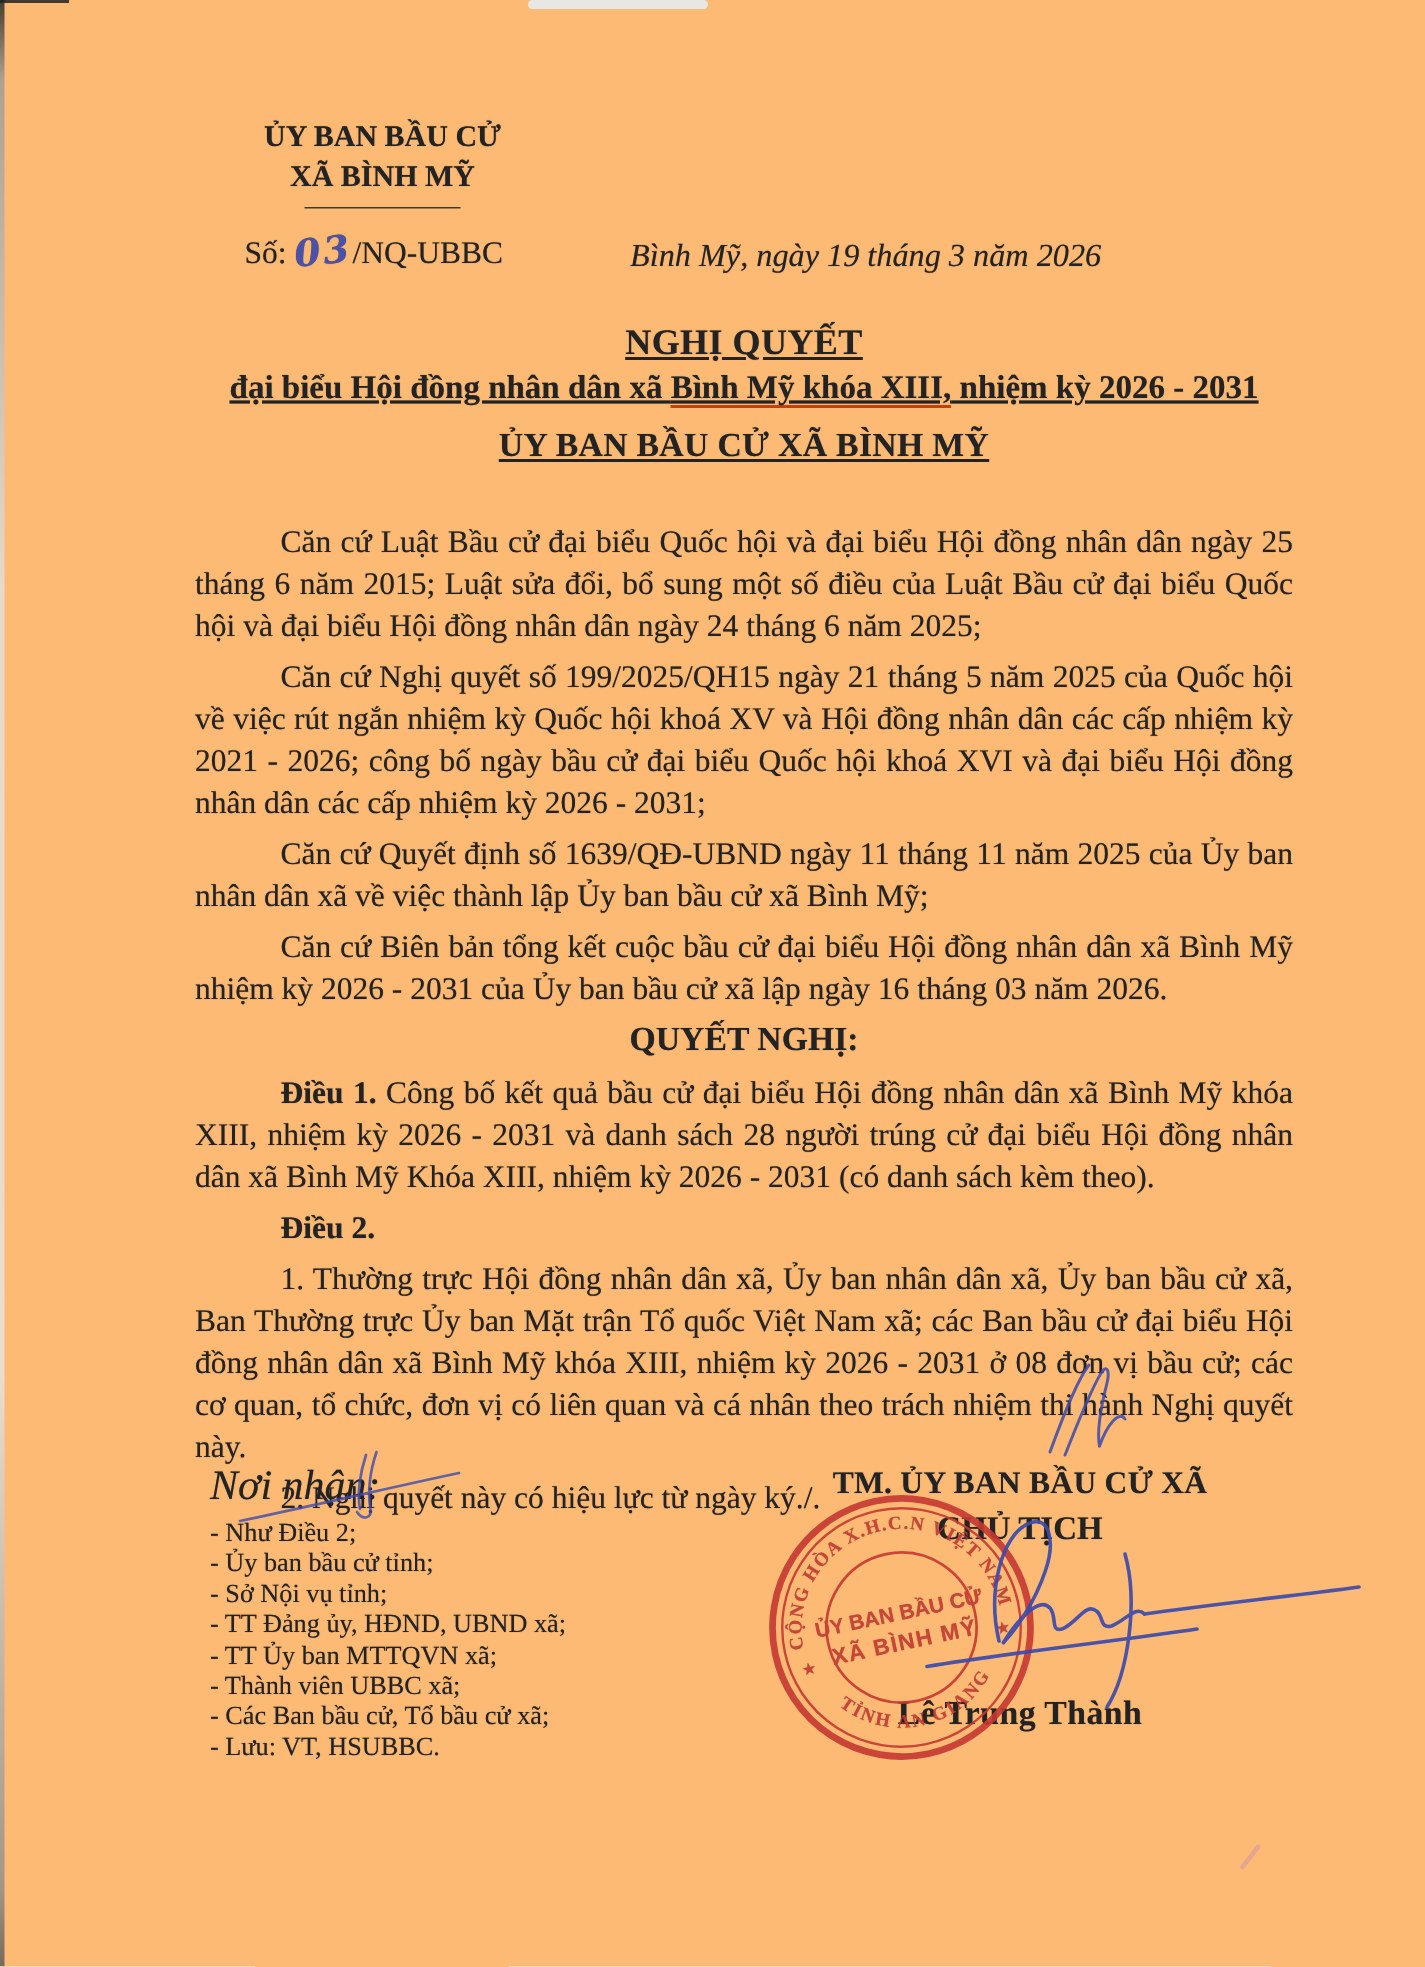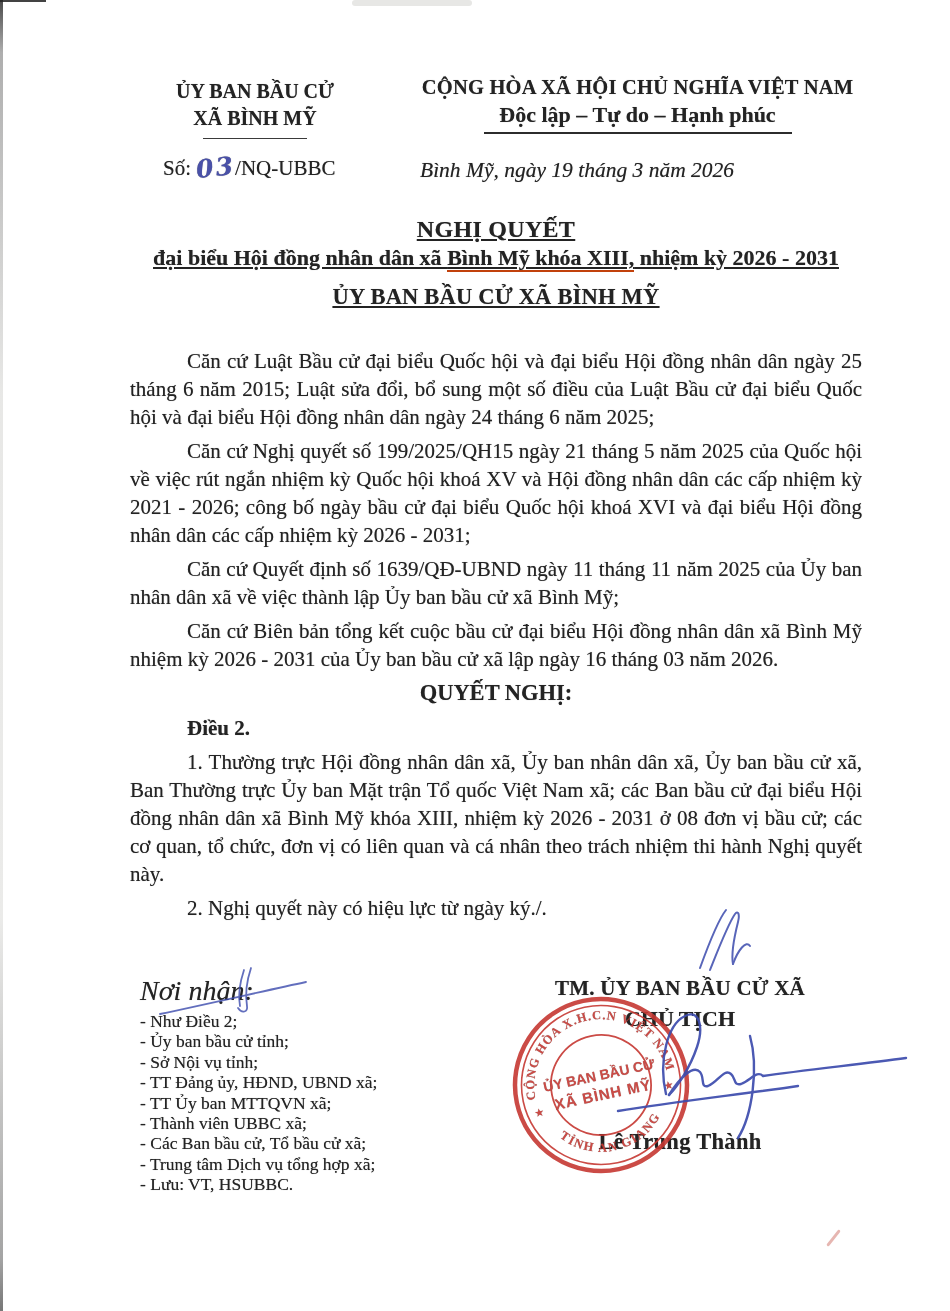--- a/index.html
+++ b/index.html
@@ -1,18 +1,18 @@
 <!DOCTYPE html>
 <html><head>
 <meta charset="utf-8">
 <style>
   html,body{margin:0;padding:0;background:#e8e8e8;}
   .page{
     position:relative;width:950px;height:1311px;margin:0 auto;
-    background:#ffffff;overflow:hidden;
+    background:#fdba74;overflow:hidden;
     font-family:"Liberation Serif","DejaVu Serif",serif;
     color:#232323;
   }
   .page *{box-sizing:border-box;}
   .soft{text-shadow:0 0 .7px rgba(40,40,40,.55);}
 
   
   .edge-left{position:absolute;left:0;top:0;width:3px;height:1311px;
     background:linear-gradient(#1c1c1c 0%,#9a9a9a 4%,#e2e2e0 30%,#e6e6e4 70%,#8d8d8d 96%,#555 100%);opacity:.8;}
   .tick-top{position:absolute;left:0;top:0;width:46px;height:2px;background:#222;opacity:.85;}
@@ -68,56 +68,51 @@
   <div class="tick-top"></div>
   <div class="smudge-top"></div>
   <div class="speck-red"></div>
 
   <div class="hdr-org">
     <div>ỦY BAN BẦU CỬ</div>
     <div>XÃ BÌNH MỸ</div>
     <div class="rule"></div>
   </div>
 
-  <div class="hdr-nat">
-    <div class="l1">CỘNG HÒA XÃ HỘI CHỦ NGHĨA VIỆT NAM</div>
-    <div class="l2">Độc lập – Tự do – Hạnh phúc</div>
-    <div class="rule"></div>
-  </div>
 
   <div class="doc-no"><span>Số:</span> <span class="hand">03</span><span>/NQ-UBBC</span></div>
   <div class="dateline">Bình Mỹ, ngày 19 tháng 3 năm 2026</div>
 
   <div class="title">
     <div class="t1">NGHỊ QUYẾT</div>
     <div class="t2" style="margin-top:0;"><span>đại biểu Hội đồng nhân dân xã </span><span class="u">Bình Mỹ khóa XIII,</span><span> nhiệm kỳ 2026 - 2031</span></div>
     <div class="issuer">ỦY BAN BẦU CỬ XÃ BÌNH MỸ</div>
   </div>
 
   <div class="bodycol">
     <p>Căn cứ Luật Bầu cử đại biểu Quốc hội và đại biểu Hội đồng nhân dân ngày 25 tháng 6 năm 2015; Luật sửa đổi, bổ sung một số điều của Luật Bầu cử đại biểu Quốc hội và đại biểu Hội đồng nhân dân ngày 24 tháng 6 năm 2025;</p>
     <p>Căn cứ Nghị quyết số 199/2025/QH15 ngày 21 tháng 5 năm 2025 của Quốc hội về việc rút ngắn nhiệm kỳ Quốc hội khoá XV và Hội đồng nhân dân các cấp nhiệm kỳ 2021 - 2026; công bố ngày bầu cử đại biểu Quốc hội khoá XVI và đại biểu Hội đồng nhân dân các cấp nhiệm kỳ 2026 - 2031;</p>
     <p>Căn cứ Quyết định số 1639/QĐ-UBND ngày 11 tháng 11 năm 2025 của Ủy ban nhân dân xã về việc thành lập Ủy ban bầu cử xã Bình Mỹ;</p>
     <p>Căn cứ Biên bản tổng kết cuộc bầu cử đại biểu Hội đồng nhân dân xã Bình Mỹ nhiệm kỳ 2026 - 2031 của Ủy ban bầu cử xã lập ngày 16 tháng 03 năm 2026.</p>
     <div class="h-center">QUYẾT NGHỊ:</div>
+    <p><span class="lbl">Điều 1.</span> <span>Công bố kết quả bầu cử đại biểu Hội đồng nhân dân xã Bình Mỹ khóa XIII, nhiệm kỳ 2026 - 2031 và danh sách 28 người trúng cử đại biểu Hội đồng nhân dân xã Bình Mỹ Khóa XIII, nhiệm kỳ 2026 - 2031 (có danh sách kèm theo).</span></p>
     <p class="art2lbl"><span class="lbl">Điều 2.</span></p>
     <p>1. Thường trực Hội đồng nhân dân xã, Ủy ban nhân dân xã, Ủy ban bầu cử xã, Ban Thường trực Ủy ban Mặt trận Tổ quốc Việt Nam xã; các Ban bầu cử đại biểu Hội đồng nhân dân xã Bình Mỹ khóa XIII, nhiệm kỳ 2026 - 2031 ở 08 đơn vị bầu cử; các cơ quan, tổ chức, đơn vị có liên quan và cá nhân theo trách nhiệm thi hành Nghị quyết này.</p>
     <p>2. Nghị quyết này có hiệu lực từ ngày ký./.</p>
   </div>
 
   <div class="recips">
     <div class="head">Nơi nhận:</div>
     <div class="it">- Như Điều 2;</div>
     <div class="it">- Ủy ban bầu cử tỉnh;</div>
     <div class="it">- Sở Nội vụ tỉnh;</div>
     <div class="it">- TT Đảng ủy, HĐND, UBND xã;</div>
     <div class="it">- TT Ủy ban MTTQVN xã;</div>
     <div class="it">- Thành viên UBBC xã;</div>
     <div class="it">- Các Ban bầu cử, Tổ bầu cử xã;</div>
-    <div class="it">- Trung tâm Dịch vụ tổng hợp xã;</div>
     <div class="it">- Lưu: VT, HSUBBC.</div>
   </div>
 
   <div class="sigblock">
     <div class="a1">TM. ỦY BAN BẦU CỬ XÃ</div>
     <div class="a2">CHỦ TỊCH</div>
     <div class="nm">Lê Trung Thành</div>
   </div>
 
   <svg class="stamp" viewBox="-95 -95 190 190">

